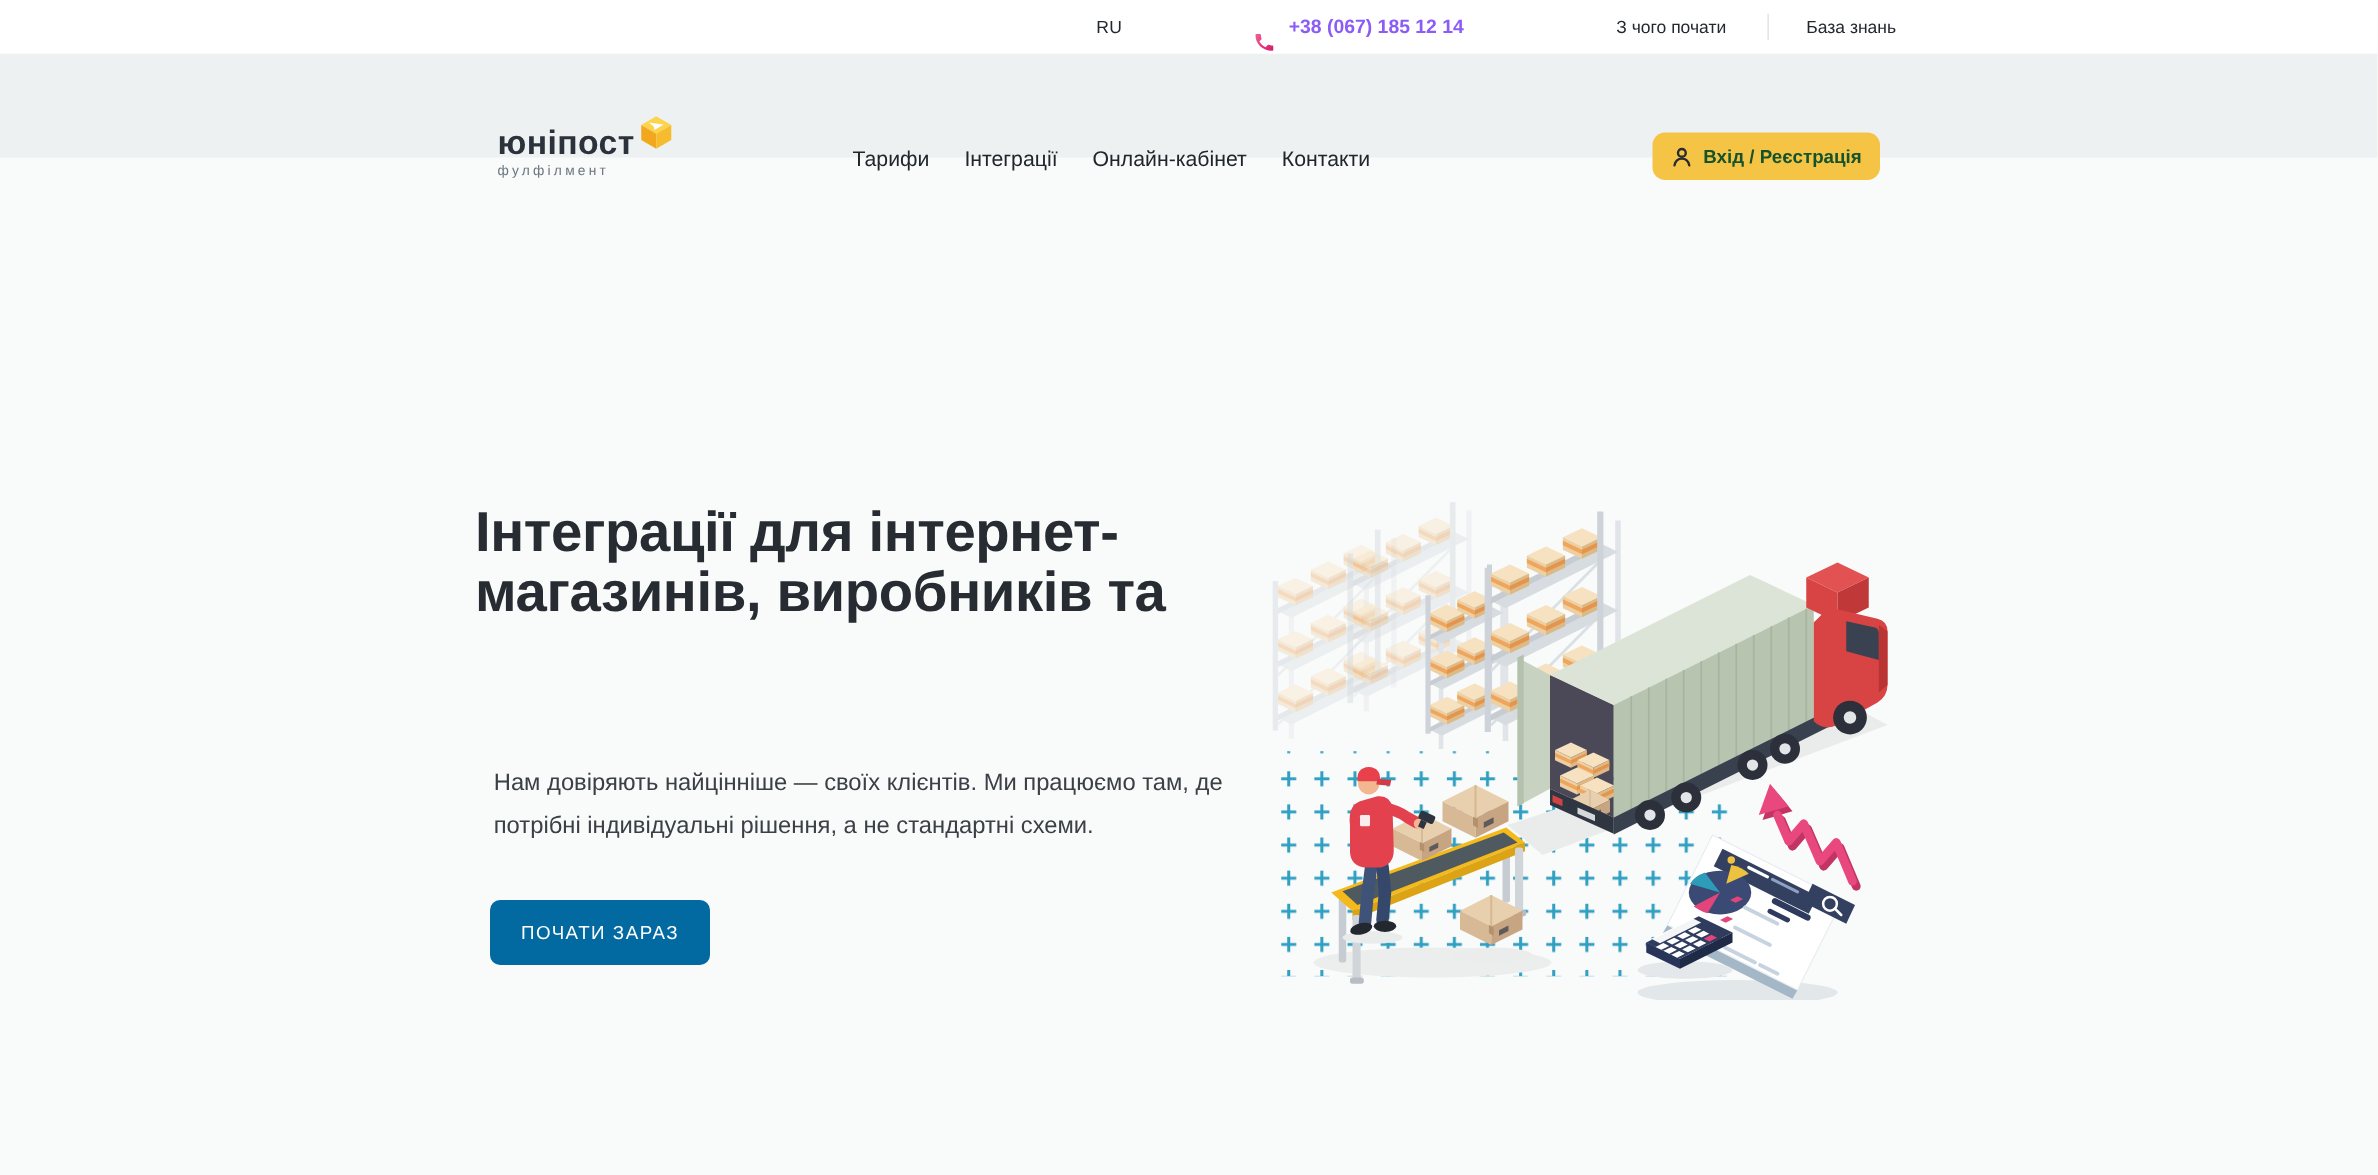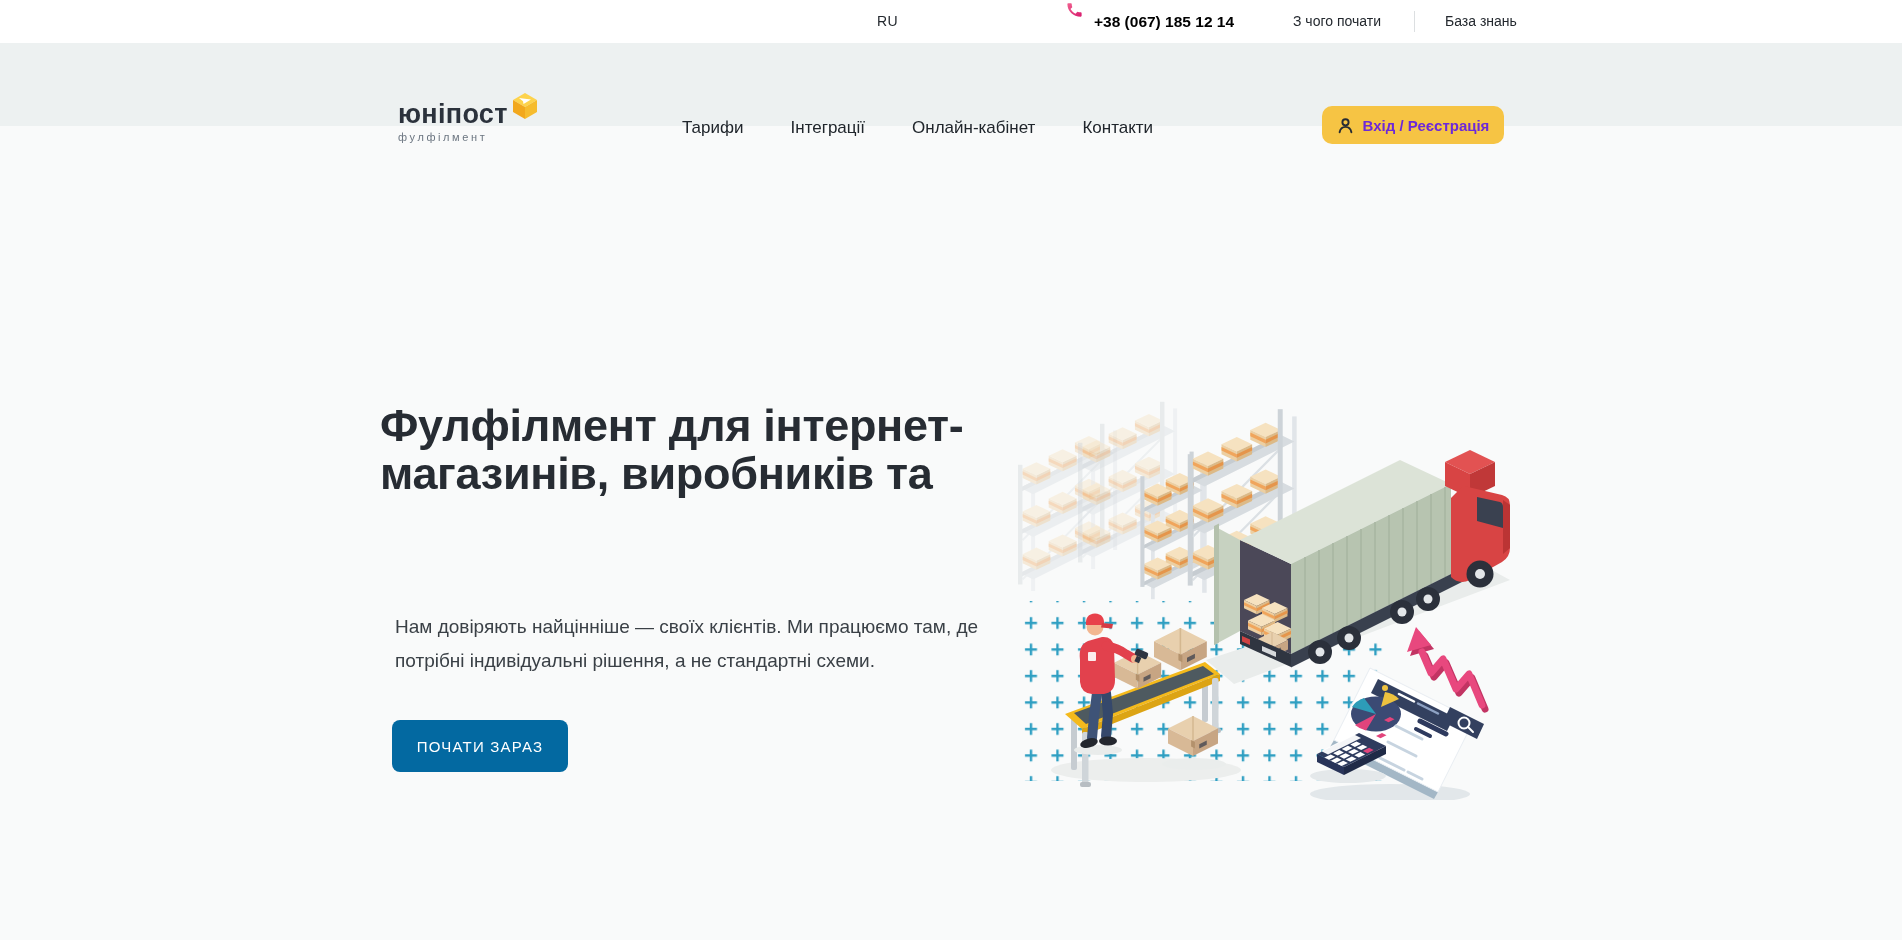--- a/index.html
+++ b/index.html
@@ -7,38 +7,38 @@
   body {
     position:relative; overflow:hidden;
     background:#f9fafa;
     font-family:"Liberation Sans","DejaVu Sans",sans-serif;
     color:#23282e;
   }
   
   .topbar { position:absolute; top:0; left:0; width:100%; height:43px; background:#ffffff; }
   .tb-item { position:absolute; top:0; height:43px; line-height:43px; font-size:14px; color:#23282e; cursor:pointer; white-space:nowrap; }
   .tb-lang { left:877px; font-weight:400; letter-spacing:.3px; }
-  .tb-phone { left:1065px; display:flex; align-items:flex-start; gap:10px; text-decoration:none; color:#000000; }
+  .tb-phone { left:1002px; display:flex; align-items:flex-end; gap:10px; text-decoration:none; color:#8b5cf6; }
   .tb-phone-num { font-size:15.5px; font-weight:600; }
   .tb-link1 { left:1293px; }
   .tb-link2 { left:1445px; }
   .tb-divider { position:absolute; left:1414px; top:11px; width:1px; height:21px; background:#dcdfe1; }
   
   .header { position:absolute; top:43px; left:0; width:100%; height:83px; background:#edf1f1; }
   .logo { position:absolute; left:398px; top:56px; cursor:pointer; }
   .logo-top { display:flex; align-items:flex-start; gap:4px; }
   .logo-name { font-size:27px; font-weight:800; letter-spacing:.3px; color:#2b323c; line-height:30px; }
   .logo-cube { margin-top:-7px; }
   .logo-tagline { font-size:11px; letter-spacing:2.6px; color:#6b7580; margin-top:2px; }
-  .nav { position:absolute; left:682px; top:43px; height:83px; display:flex; align-items:center; gap:47px; }
+  .nav { position:absolute; left:682px; top:43px; height:83px; display:flex; align-items:center; gap:28px; }
   .nav-link { font-size:17px; color:#20262c; text-decoration:none; cursor:pointer; white-space:nowrap; }
   .auth-btn { position:absolute; left:1322px; top:63px; width:182px; height:38px;
     background:#f6c444; border:none; border-radius:10px;
     display:flex; align-items:center; justify-content:center; gap:9px;
-    font-family:inherit; font-weight:700; font-size:15px; color:#6d28d9; cursor:pointer; }
+    font-family:inherit; font-weight:700; font-size:15px; color:#14532d; cursor:pointer; }
   
   .hero-title { position:absolute; left:380px; top:402px; font-size:45px; font-weight:800;
     line-height:48px; letter-spacing:-.3px; color:#272c33; }
   .hero-title span { display:block; }
   .hero-desc { position:absolute; left:381px; top:610px; font-size:19px; line-height:34px; color:#3a4046; }
   .hero-desc span { display:block;margin-left:14px; }
   .cta-btn { position:absolute; left:392px; top:720px; width:176px; height:52px;
     background:#0369a1; color:#ffffff; border:none; border-radius:8px;
     font-family:inherit; font-weight:400; font-size:15px; letter-spacing:1.2px; cursor:pointer; }
   .illustration { position:absolute; left:1018px; top:398px; width:502px; height:402px; }
@@ -95,21 +95,21 @@
       <svg width="17" height="17" viewBox="0 0 17 17" fill="none" stroke="#272c33" stroke-width="1.9" stroke-linecap="round">
         <circle cx="8.5" cy="5.3" r="3.1"></circle>
         <path d="M2.6 15.3 C3.3 11.7 5.6 9.9 8.5 9.9 C11.4 9.9 13.7 11.7 14.4 15.3"></path>
       </svg>
     </span>
     <span>Вхід / Реєстрація</span>
   </button>
 </div>
 
 <h1 class="hero-title">
-  <span>Фулфілмент для інтернет-</span>
+  <span>Інтеграції для інтернет-</span>
   <span>магазинів, виробників та</span>
 </h1>
 
 <p class="hero-desc">
   <span>Нам довіряють найцінніше — своїх клієнтів. Ми працюємо там, де</span>
   <span>потрібні індивідуальні рішення, а не стандартні схеми.</span>
 </p>
 
 <button class="cta-btn">ПОЧАТИ ЗАРАЗ</button>
 

